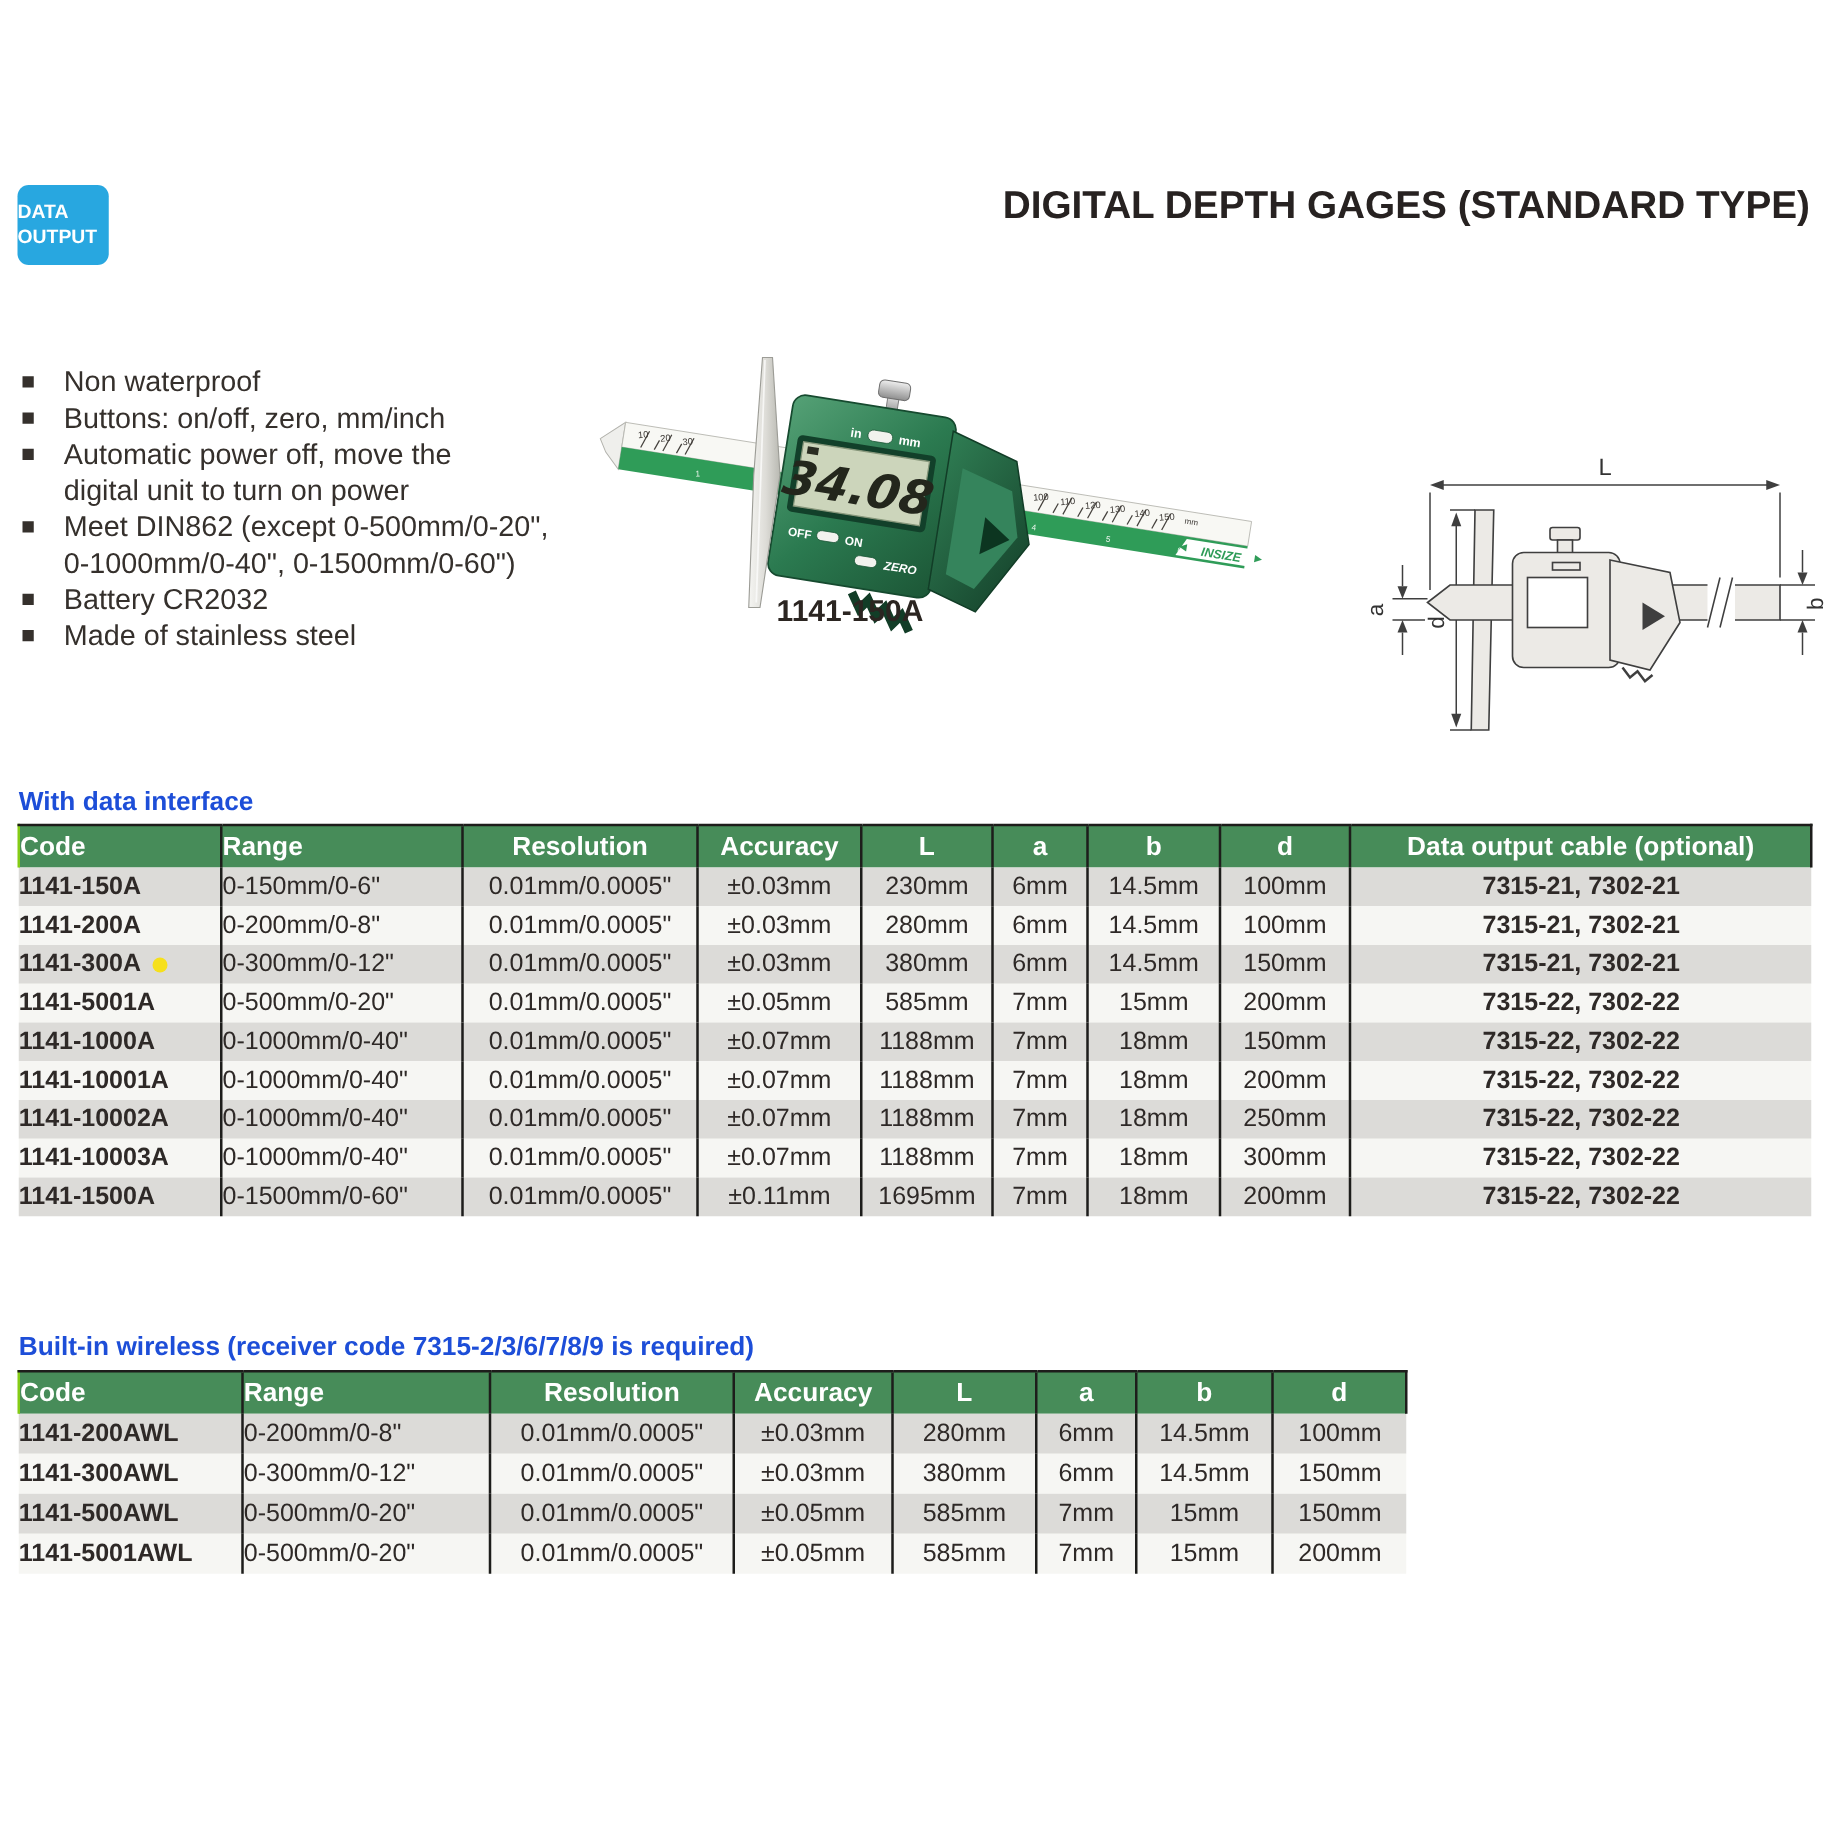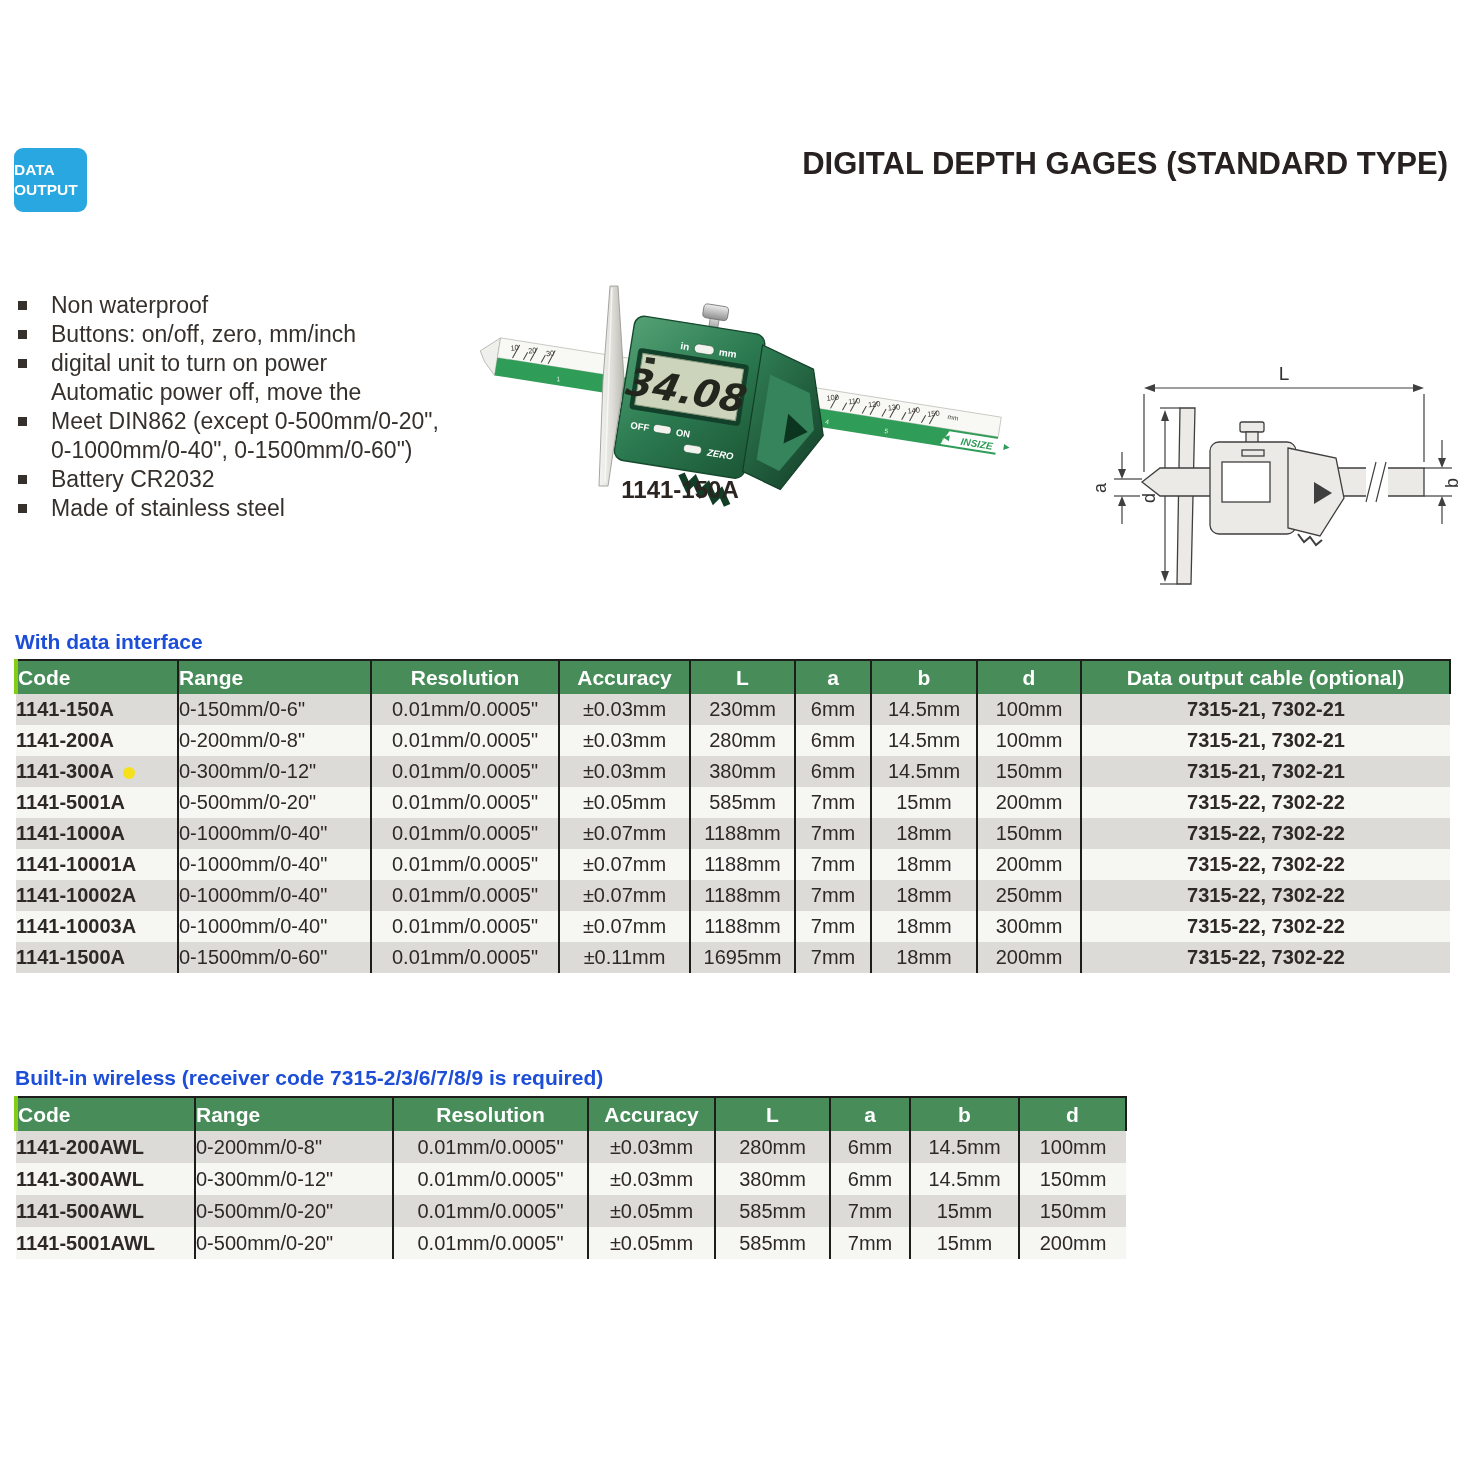--- a/index.html
+++ b/index.html
@@ -36,21 +36,21 @@
   #label2 { left:15px; top:1066px; }
   
   .spec-table { position:absolute; border-collapse:collapse; table-layout:fixed; }
   #table1 { left:14px; top:659px; width:1434px; }
   #table2 { left:14px; top:1096px; width:1110px; }
   .spec-table th {
     background:#478c59; color:#ffffff; font-size:21px; font-weight:700;
     height:33px; padding:0;
     border-top:2px solid #1d1d1b;
   }
-  .spec-table th:first-child { border-left:4px solid #84cc16; }
+  .spec-table th:first-child { border-left:2px solid #84cc16; }
   .spec-table th:last-child  { border-right:2px solid #1d1d1b; }
   .spec-table td { font-size:20px; color:#2e2927; height:31px; padding:0; }
   #table2 td { height:32px; }
   .spec-table th:not(:first-child), .spec-table td:not(:first-child) { border-left:2px solid #1d1d1b; }
   .spec-table tbody tr:nth-child(odd) td  { background:#dcdbd8; }
   .spec-table tbody tr:nth-child(even) td { background:#f6f6f3; }
   .col-code  { text-align:left; padding-left:13px; font-weight:700; }
   .col-range { text-align:left; padding-left:13px; }
   .col-resolution, .col-accuracy, .col-L, .col-a, .col-b, .col-d { text-align:center; }
   .col-cable { text-align:center; font-weight:700; }
@@ -83,22 +83,22 @@
   </div>
   <div class="feature">
     <span class="bullet"></span>
     <span class="txt">
         <div>Buttons: on/off, zero, mm/inch</div>
       </span>
   </div>
   <div class="feature">
     <span class="bullet"></span>
     <span class="txt">
+        <div>Automatic power off, move the</div>
         <div>digital unit to turn on power</div>
-        <div>Automatic power off, move the</div>
       </span>
   </div>
   <div class="feature">
     <span class="bullet"></span>
     <span class="txt">
         <div>Meet DIN862 (except 0-500mm/0-20",</div>
         <div>0-1000mm/0-40", 0-1500mm/0-60")</div>
       </span>
   </div>
   <div class="feature">

